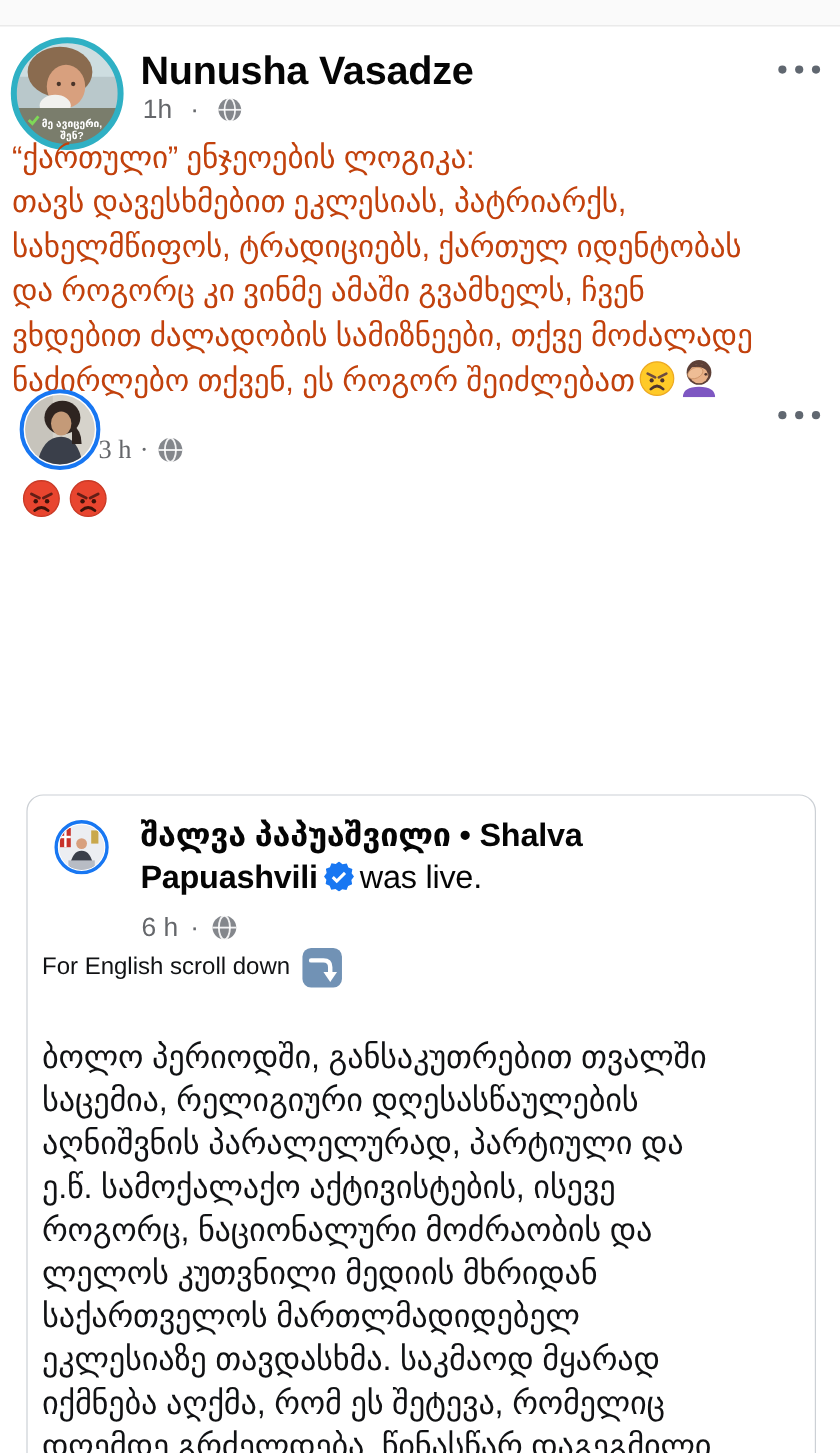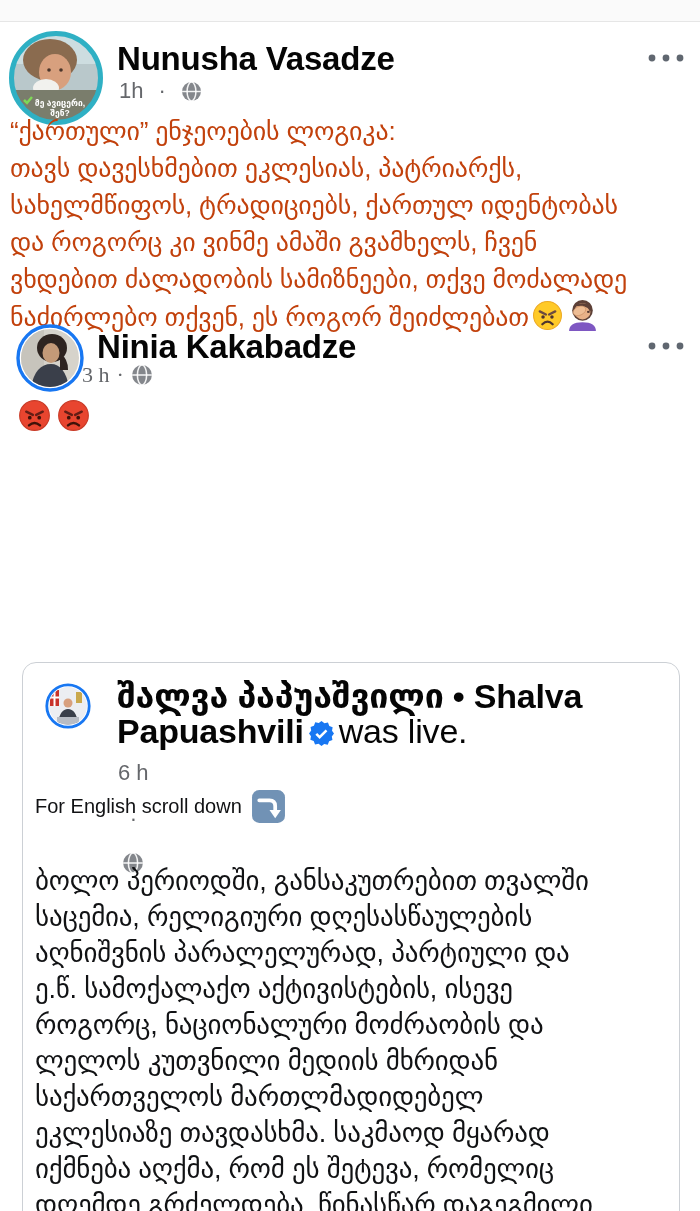--- a/index.html
+++ b/index.html
@@ -21,25 +21,25 @@
     position:absolute; left:10px; width:686px; font-size:26px; line-height:37px;
     white-space:pre-line; color:#c2410c; letter-spacing:-0.2px;
   }
   .inline-emoji { vertical-align:-5px; margin-left:3px; }
   .card {
     position:absolute; left:22px; top:662px; width:658px; height:560px;
     background:#ffffff; border:1px solid #ccd0d5; border-radius:14px 14px 0 0;
   }
   .card-name {
     position:absolute; left:94px; top:16px; width:480px;
-    font-size:34px; line-height:35px; letter-spacing:-0.2px;
+    font-size:27px; line-height:35px; letter-spacing:-0.2px;
   }
   .card-name .bold { font-weight:bold; }
   .badge { vertical-align:-3px; margin:0 5px; }
-  .card-meta { position:absolute; left:95px; top:97px; display:flex; align-items:center; gap:20px; color:#65676b; font-size:22px;flex-direction:column; }
+  .card-meta { position:absolute; left:95px; top:97px; display:flex; align-items:center; gap:10px; color:#65676b; font-size:22px; }
   .card-english { position:absolute; left:12px; top:126px; font-size:20px; color:#111214; display:flex; align-items:center; gap:9px; }
   .card-body {
     position:absolute; left:12px; top:200px; width:632px;
     font-size:27px; line-height:36px; white-space:pre-line; color:#111214; letter-spacing:-0.2px;
   }
 </style>
 </head>
 <body>
 
 <div class="screen">
@@ -120,21 +120,20 @@
       <rect x="0" y="0" width="28" height="68" fill="#c7c4bc"></rect>
       <ellipse cx="36" cy="24" rx="15" ry="14" fill="#2e2420"></ellipse>
       <ellipse cx="35" cy="29" rx="8.5" ry="10" fill="#c49a78"></ellipse>
       <path d="M14 68 Q18 40 35 40 Q50 40 54 68 Z" fill="#3a3f4a"></path>
       <path d="M44 30 Q52 34 52 46 L44 46 Z" fill="#2e2420"></path>
     </g>
     <circle cx="34" cy="34" r="30.5" fill="none" stroke="#ffffff" stroke-width="2"></circle>
     <circle cx="34" cy="34" r="32" fill="none" stroke="#1877f2" stroke-width="3.4"></circle>
   </svg>
 
-  <div class="name" style="left:97px; top:328px;">Ninia Kakabadze</div>
 
   <div class="meta" style="left:82px; top:362px;font-family:Liberation Serif, serif;">
     <span>3 h</span>
     <span>·</span>
     <svg width="22" height="22" viewBox="0 0 20 20">
       <circle cx="10" cy="10" r="9" fill="#84878c"></circle>
       <ellipse cx="10" cy="10" rx="4.2" ry="9" fill="none" stroke="#ffffff" stroke-width="1.4" opacity="0.9"></ellipse>
       <line x1="1" y1="10" x2="19" y2="10" stroke="#ffffff" stroke-width="1.4" opacity="0.9"></line>
     </svg>
   </div>

